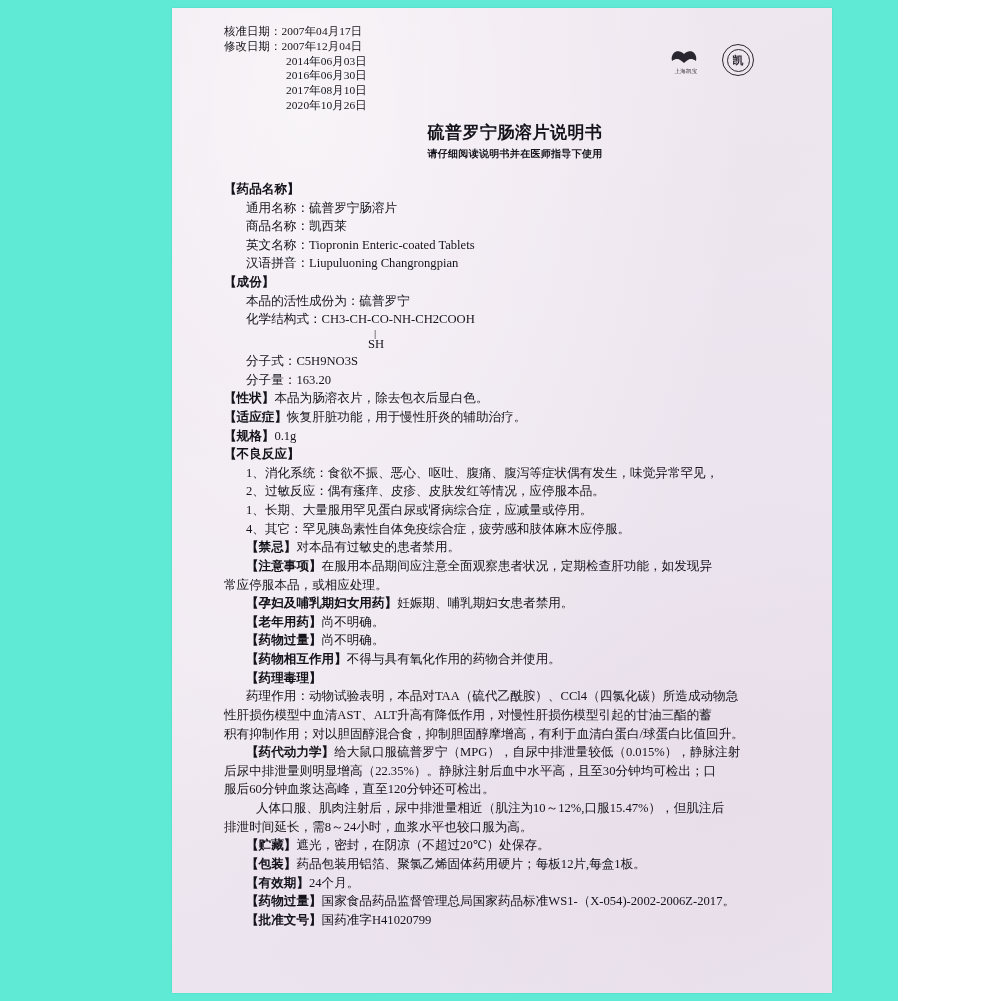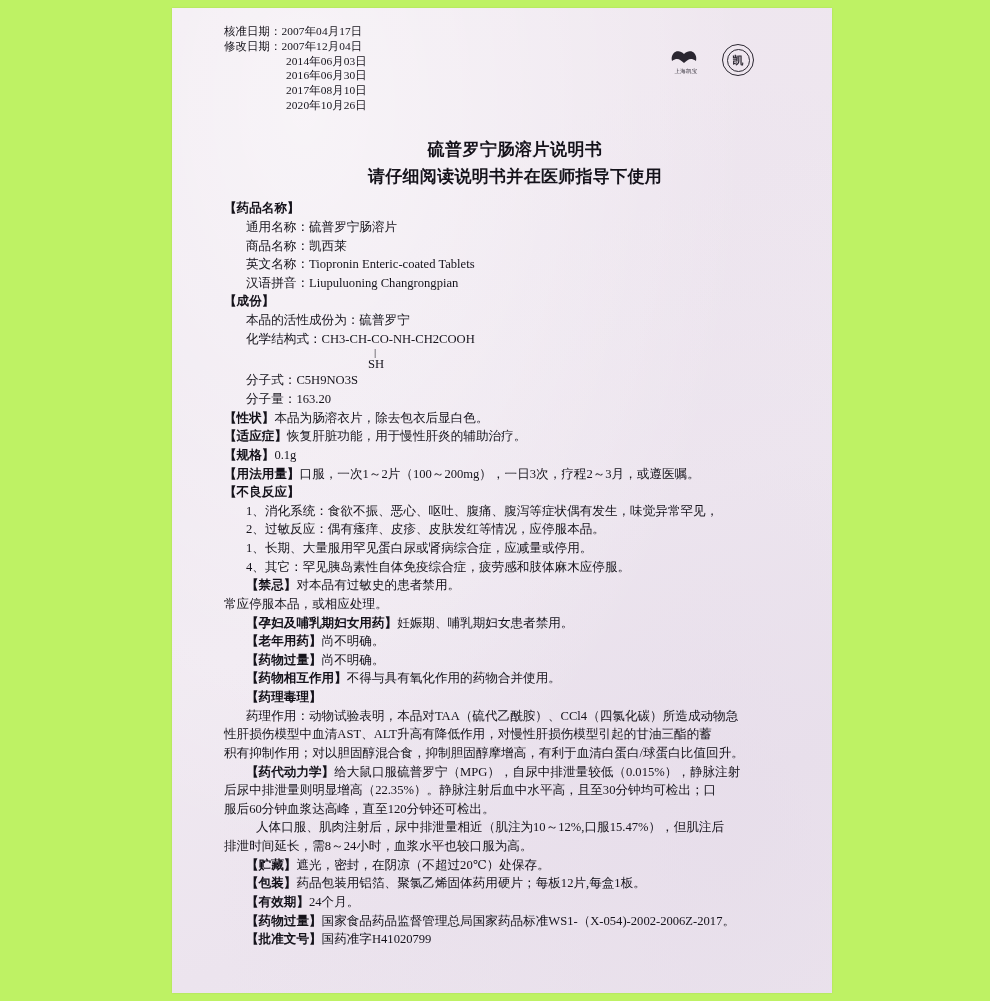--- a/index.html
+++ b/index.html
@@ -8,23 +8,23 @@
     background: #ffffff;
   }
   body {
     width: 1001px;
     height: 1001px;
     font-family: "Liberation Serif", "DejaVu Serif", serif;
     overflow: hidden;
   }
   .page {
     position: relative;
-    width: 990px;
+    width: 898px;
     height: 1001px;
-    background: #bef264;
+    background: #5eead4;
   }
   .sheet {
     position: absolute;
     left: 172px;
     top: 8px;
     width: 660px;
     height: 985px;
     background: linear-gradient(160deg, #efe7ef 0%, #eee6ef 30%, #f0e9f1 55%, #ece4ee 80%, #eee7ef 100%);
     box-shadow: 0 0 2px rgba(0,0,0,0.10);
   }
@@ -100,28 +100,28 @@
     color: #2a2630;
     font-weight: bold;
   }
 
   
   .title {
     text-align: center;
     font-size: 17px;
     font-weight: bold;
     letter-spacing: 0.5px;
-    margin: 24px 0 2px 0;
+    margin: 7px 0 2px 0;
   }
   .subtitle {
     text-align: center;
-    font-size: 17px;
+    font-size: 10px;
     font-weight: bold;
     letter-spacing: 0.3px;
-    margin-bottom: 10px;
+    margin-bottom: 18px;
   }
 
   
   .sec { margin: 0; }
   .lbl-b { font-weight: bold; }
   .ln {
     margin: 0;
     padding-left: 22px;
     text-indent: 0;
   }
@@ -199,37 +199,37 @@
       </div>
 
       <div class="ln flat">
         <span class="lbl-b">【适应症】</span><span>恢复肝脏功能，用于慢性肝炎的辅助治疗。</span>
       </div>
 
       <div class="ln flat">
         <span class="lbl-b">【规格】</span><span>0.1g</span>
       </div>
 
-      <div class="ln flat">
-        <span class="lbl-b">【用法用量】</span><span>口服，一次1～2片（100～200mg），一日3次，疗程2～3月，或遵医嘱。</span>
-      </div>
 
       <div class="sec">
         <div class="ln flat lbl-b">【不良反应】</div>
         <div class="ln">1、消化系统：食欲不振、恶心、呕吐、腹痛、腹泻等症状偶有发生，味觉异常罕见，</div>
         <div class="ln">2、过敏反应：偶有瘙痒、皮疹、皮肤发红等情况，应停服本品。</div>
         <div class="ln">1、长期、大量服用罕见蛋白尿或肾病综合症，应减量或停用。</div>
         <div class="ln">4、其它：罕见胰岛素性自体免疫综合症，疲劳感和肢体麻木应停服。</div>
       </div>
 
       <div class="ln">
         <span class="lbl-b">【禁忌】</span><span>对本品有过敏史的患者禁用。</span>
       </div>
 
       <div>
+        <div class="ln">
+          <span class="lbl-b">【注意事项】</span><span>在服用本品期间应注意全面观察患者状况，定期检查肝功能，如发现异</span>
+        </div>
         <div class="ln flat">常应停服本品，或相应处理。</div>
       </div>
 
       <div class="ln">
         <span class="lbl-b">【孕妇及哺乳期妇女用药】</span><span>妊娠期、哺乳期妇女患者禁用。</span>
       </div>
 
 
       <div class="ln">
         <span class="lbl-b">【老年用药】</span><span>尚不明确。</span>

